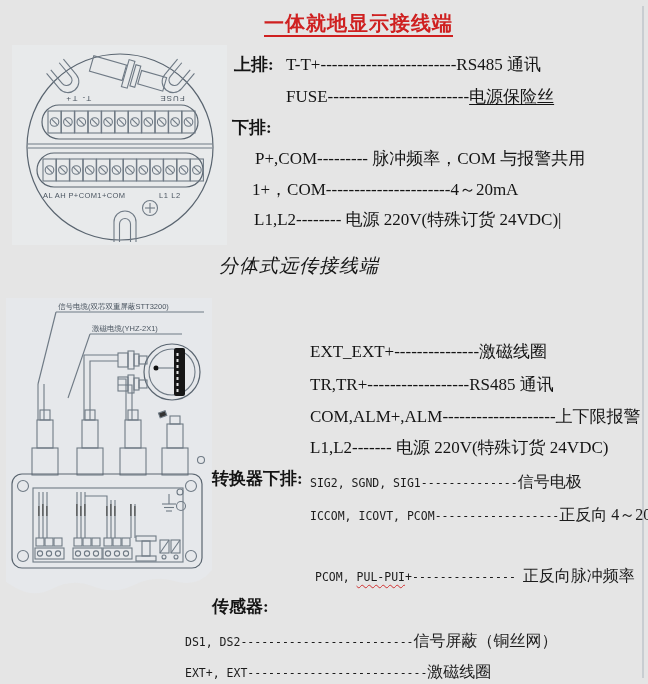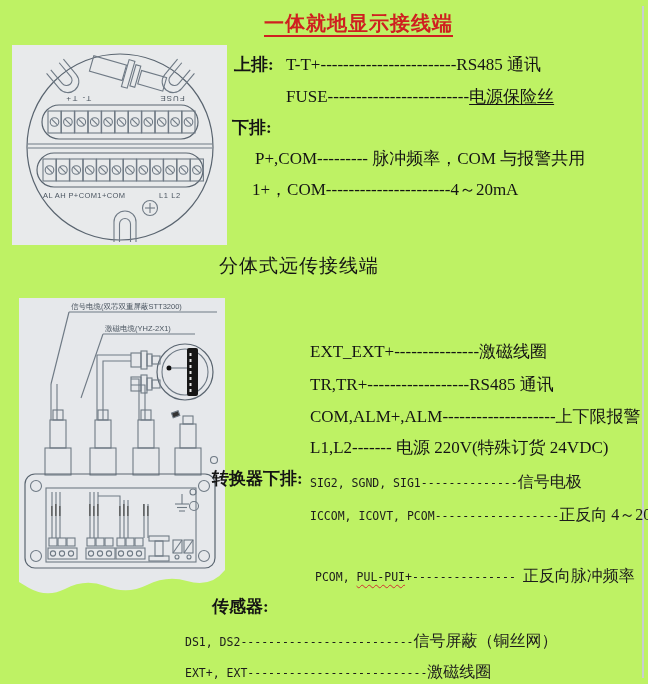--- a/index.html
+++ b/index.html
@@ -1,29 +1,29 @@
 <!DOCTYPE html>
 <html><head>
 <meta charset="utf-8">
 <style>
   html,body{margin:0;padding:0;background:#fff;}
-  #page{position:relative;width:648px;height:684px;background:#bef264;overflow:hidden;
+  #page{position:relative;width:648px;height:684px;background:#e5e5e5;overflow:hidden;
         font-family:"Liberation Serif","DejaVu Serif",serif;color:#141414;}
   .abs{position:absolute;white-space:nowrap;line-height:1.2;}
   .ser{font-size:17px;}
   .ser16{font-size:15.5px;}
   .lbl{font-weight:bold;font-size:17px;}
   .mono{font-family:"DejaVu Sans Mono",monospace;font-size:11.5px;color:#1c1c1c;}
   .desc-cn{font-family:"Liberation Serif","DejaVu Serif",serif;font-size:16px;}
   .u{text-decoration:underline;text-underline-offset:2px;}
   .wavy{text-decoration-line:underline;text-decoration-style:wavy;text-decoration-color:#cf3030;
         text-decoration-thickness:1px;text-underline-offset:3px;}
   .title1{color:#cf2020;font-weight:bold;font-size:20px;letter-spacing:1px;
           border-bottom:2px solid #cf2020;padding-bottom:0px;}
-  .title2{font-size:19px;letter-spacing:1px;}
+  .title2{font-size:19px;letter-spacing:1px;font-style:italic;}
   .diagram{position:absolute;}
   .edge{position:absolute;left:642px;top:6px;width:2px;height:672px;background:#c9cdd1;}
   svg .ln{stroke:#6f7a85;fill:none;stroke-width:1.1;}
   svg .lnd{stroke:#5a6570;fill:none;stroke-width:1.2;}
   svg text{font-family:"Liberation Sans","DejaVu Sans",sans-serif;fill:#4a5560;}
 </style>
 </head>
 <body>
 
 <div id="page">
@@ -114,24 +114,25 @@
   <div class="abs ser" style="left:286px;top:55px"><span>T-T+</span><span>------------------------</span><span>RS485 通讯</span></div>
 
   <div class="abs ser" style="left:286px;top:87px"><span>FUSE</span><span>-------------------------</span><span class="u">电源保险丝</span></div>
 
   <div class="abs lbl" style="left:232px;top:118px">下排:</div>
 
   <div class="abs ser" style="left:255px;top:149px"><span>P+,COM</span><span>--------- </span><span>脉冲频率，COM 与报警共用</span></div>
 
   <div class="abs ser" style="left:252px;top:180px"><span>1+，COM</span><span>----------------------</span><span>4～20mA</span></div>
 
+  <div class="abs ser" style="left:254px;top:210px"><span>L1,L2</span><span>-------- </span><span>电源 220V(特殊订货 24VDC)</span><span>|</span></div>
 
   <div class="abs title2" style="left:219px;top:255px">分体式远传接线端</div>
 
-  <div class="diagram" style="left:6px;top:298px;width:212px;height:304px;margin-left:13px;">
+  <div class="diagram" style="left:6px;top:298px;width:212px;height:304px;">
     <svg width="212" height="304" viewBox="0 0 212 304">
 
       <path d="M0,0 H206 V272 Q192,290 168,283 Q148,277 128,287 Q108,297 86,288 Q66,280 46,291 Q28,300 10,290 L0,284 Z" fill="#e6e8eb"></path>
 
       <text x="52" y="11" font-size="7.5">信号电缆(双芯双重屏蔽STT3200)</text>
       <line class="ln" x1="50" y1="14" x2="198" y2="14"></line>
       <line class="ln" x1="50" y1="14" x2="32" y2="86"></line>
       <text x="86" y="33" font-size="7.5">激磁电缆(YHZ-2X1)</text>
       <line class="ln" x1="84" y1="36" x2="176" y2="36"></line>
       <line class="ln" x1="84" y1="36" x2="62" y2="100"></line>

